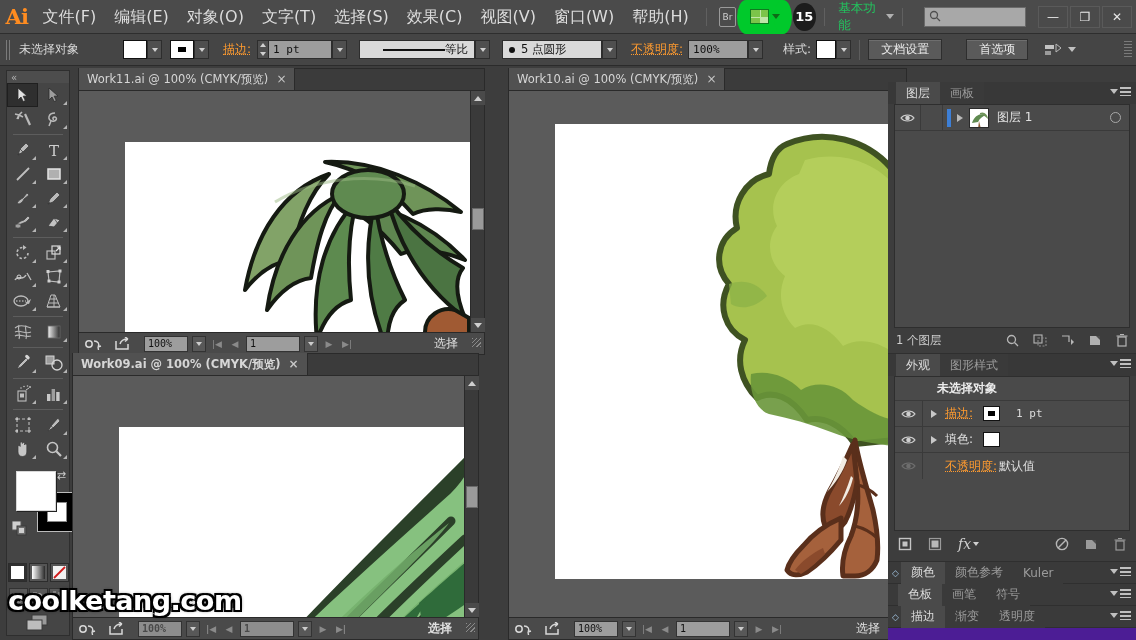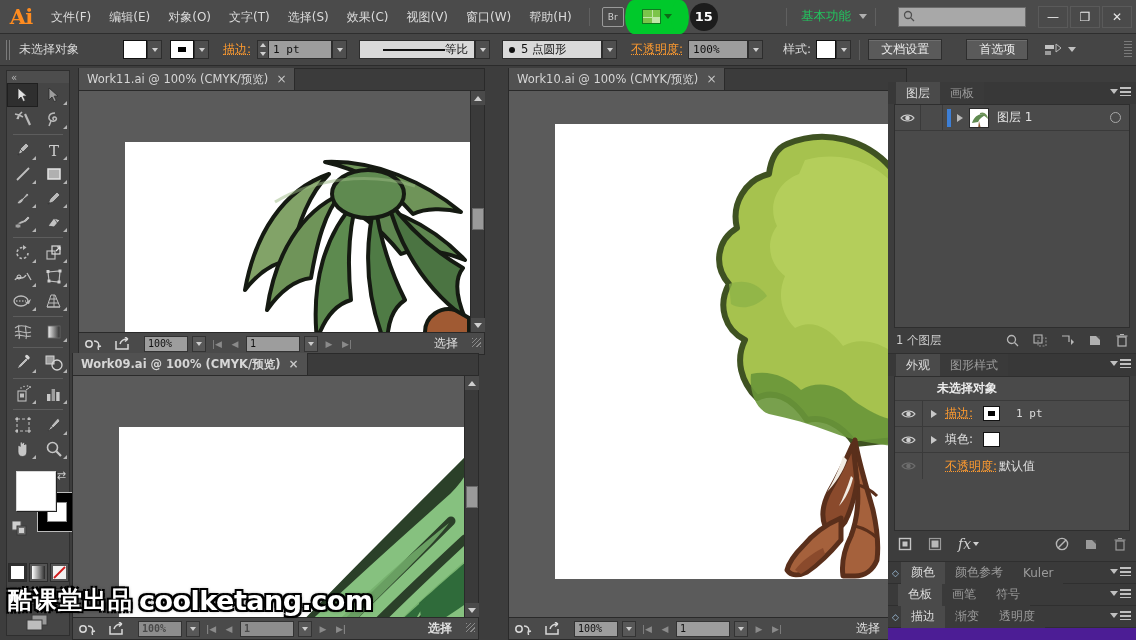--- a/index.html
+++ b/index.html
@@ -16,21 +16,21 @@
     position:absolute; left:0; top:0; width:1136px; height:34px;
     background:#4b4b4b; border-bottom:1px solid #2e2e2e;
     display:flex; align-items:center;
   }
   #ai-logo{
     width:42px; height:34px; display:flex; align-items:center; justify-content:center;
     color:#ff8c20; font-size:21px; font-weight:bold; font-family:"DejaVu Serif",serif;
     letter-spacing:-1px;
   }
   .menu-item{
-    padding:0 9px; height:34px; line-height:34px; color:#dcdcdc; font-size:12px;
+    padding:0 9px; height:34px; line-height:34px; color:#dcdcdc; font-size:16px;
     white-space:nowrap; cursor:default;
   }
   .mb-sep{ width:1px; height:18px; background:#606060; margin:0 8px; }
   #br-btn{
     width:22px;height:20px;border:1px solid #9a9a9a;border-radius:2px;
     display:flex;align-items:center;justify-content:center;font-size:9px;color:#cfcfcf;
     margin-left:4px;
   }
   #stock-round{
     width:46px;height:34px;background:#00c92b;display:flex;align-items:center;justify-content:center;
@@ -960,15 +960,14 @@
     <div class="ptab">渐变</div>
     <div class="ptab">透明度</div>
     <div class="pmenu">
         <span class="tri"></span>
         <span class="lines"></span>
       </div>
   </div>
 </div>
 
 <div id="watermark">
-  <span class="cn">酷课堂出品</span>
   <span class="en">coolketang.com</span>
 </div>
 
 </body></html>

